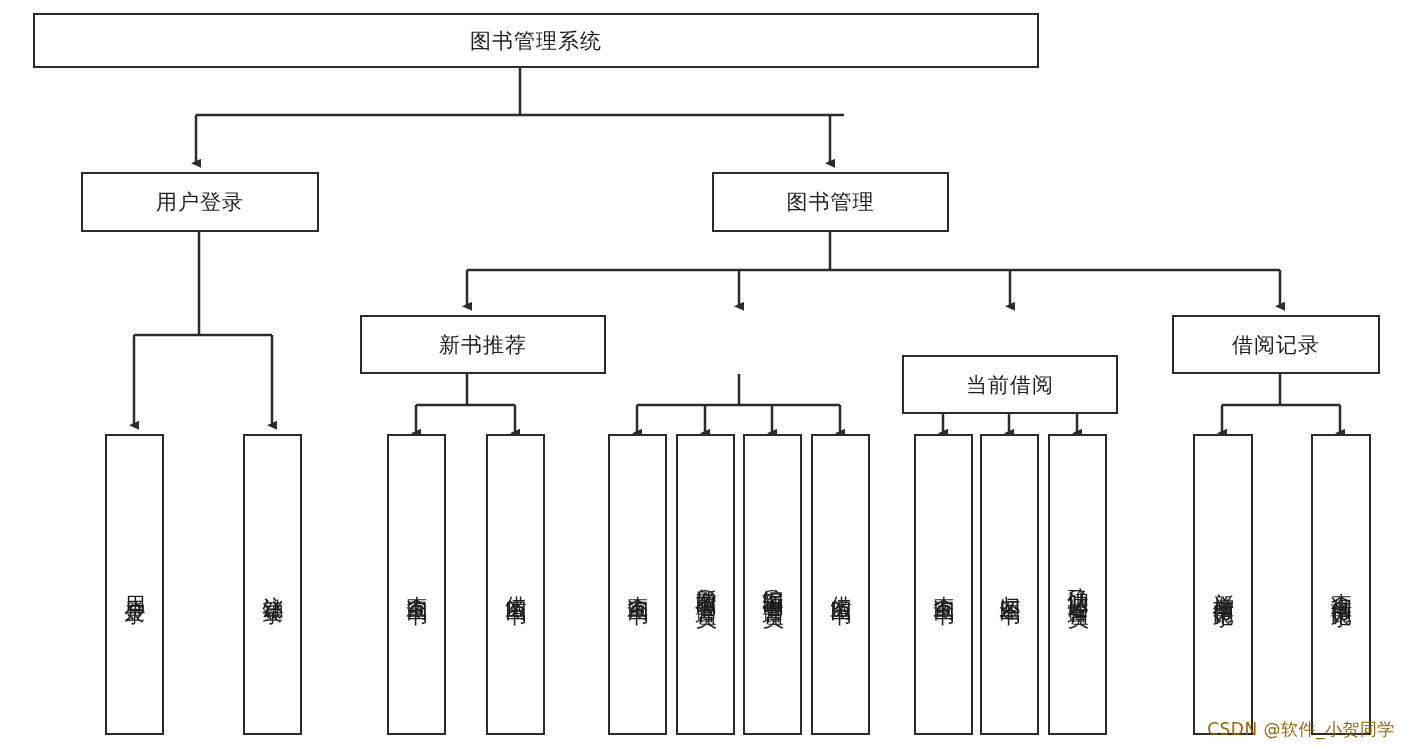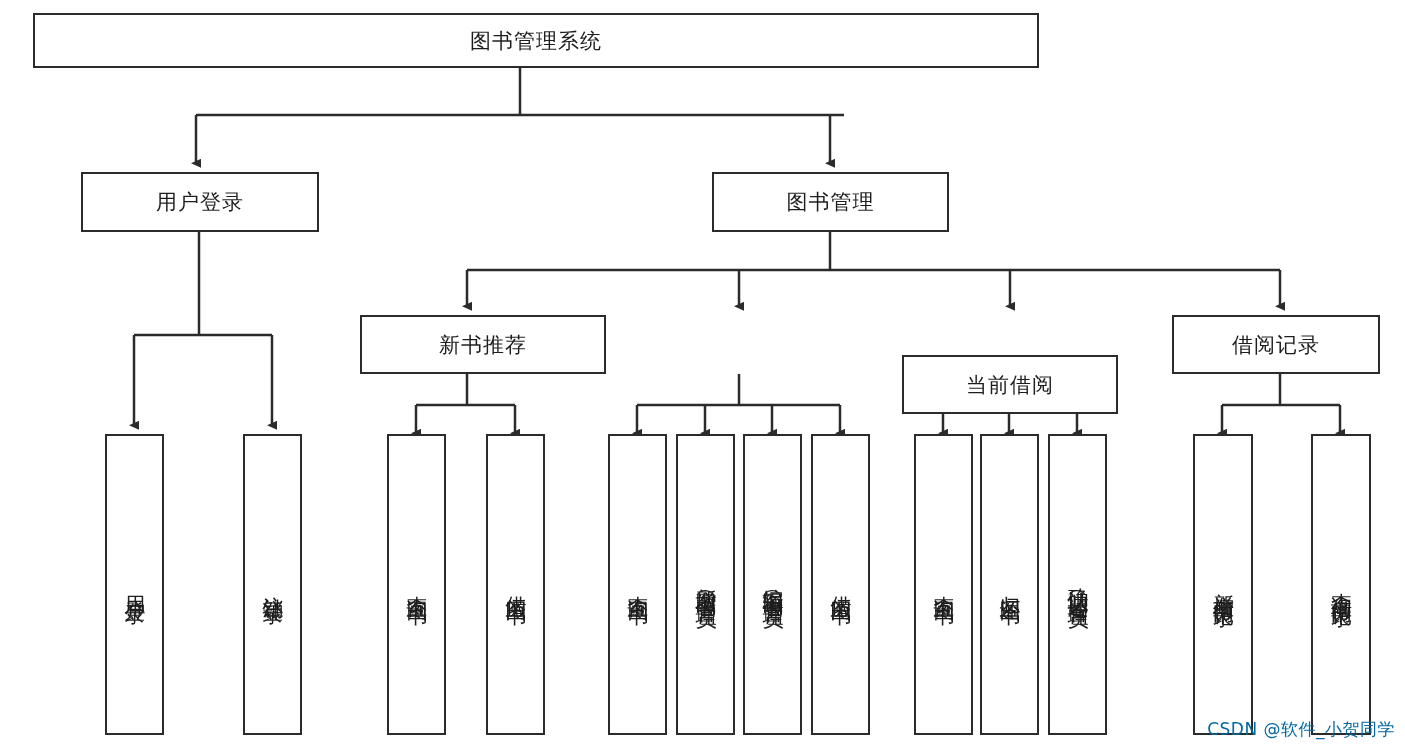--- a/index.html
+++ b/index.html
@@ -52,21 +52,21 @@
     writing-mode: vertical-rl;
     text-orientation: upright;
     display: block;
     max-height: 100%;
   }
   .watermark {
     position: absolute;
     right: 10px;
     bottom: 6px;
     font-size: 17px;
-    color: #0369a1;
+    color: #a16207;
     letter-spacing: 0.5px;
     white-space: nowrap;
   }
 </style>
 </head>
 <body>
 
 <div id="canvas">
 
   <svg class="wires" viewBox="0 0 1405 747">

